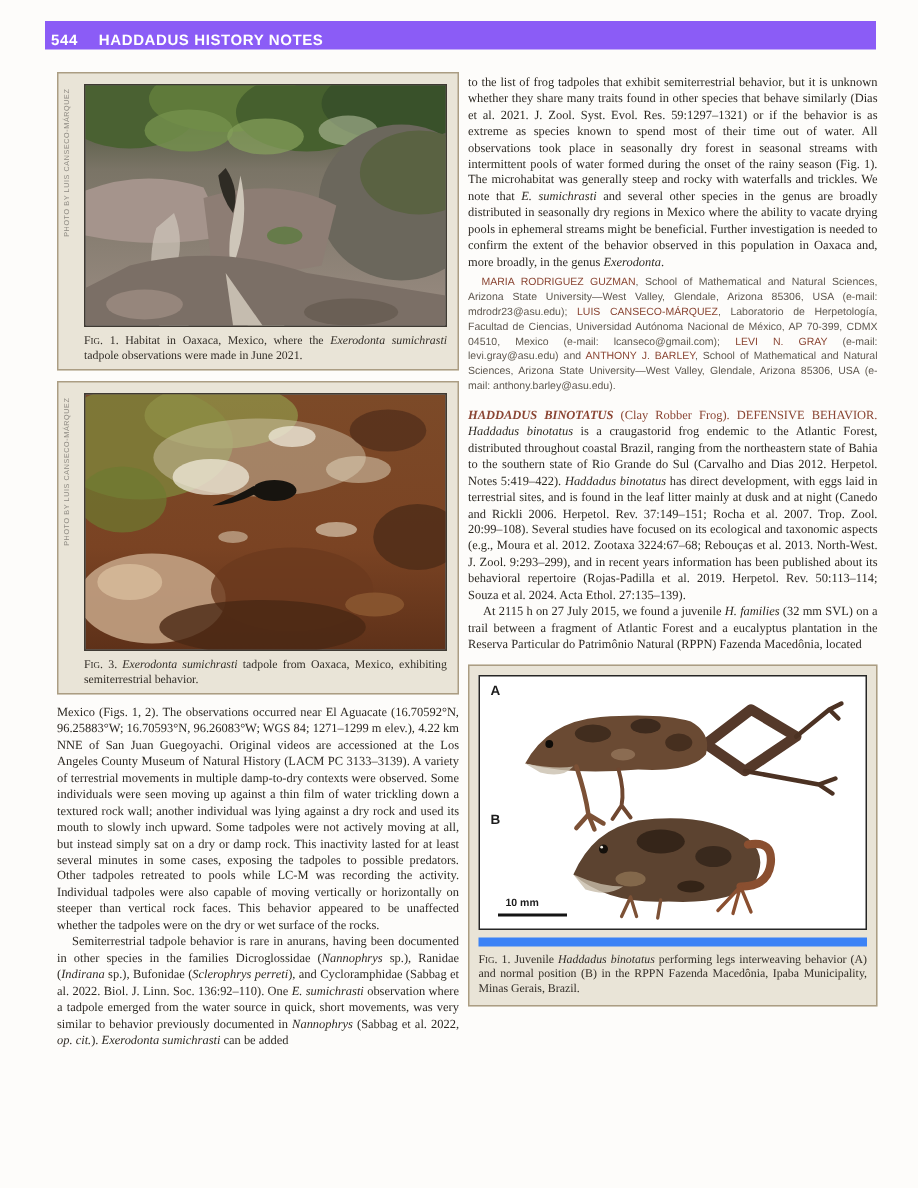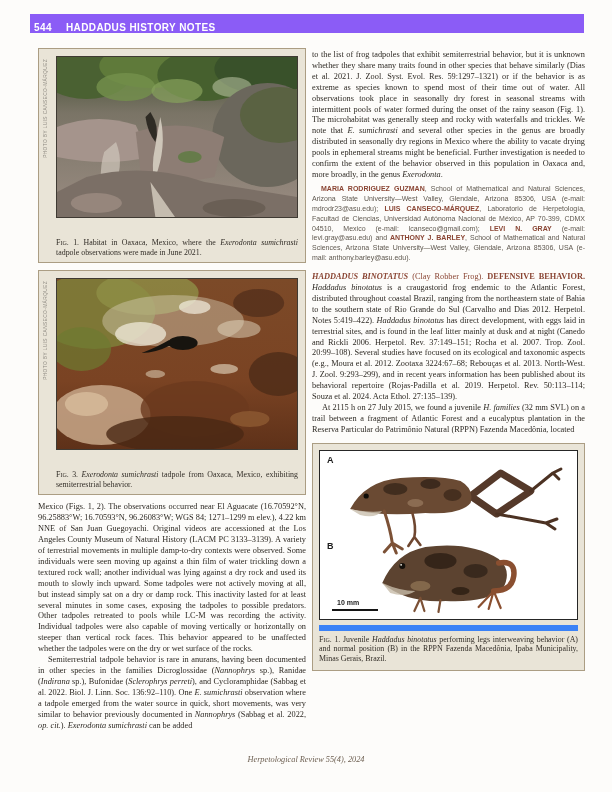--- a/index.html
+++ b/index.html
@@ -15,21 +15,21 @@
   .col-left{position:absolute;left:38px;top:48px;width:268px;}
   .col-right{position:absolute;left:312px;top:50px;width:273px;}
 
   
   .figbox{box-sizing:border-box;border:1px solid #ab9d83;background:#e9e4d7;position:relative;
       padding:7px 7px 5px 17px;margin:0 0 7px 0;}
   .credit{position:absolute;left:4px;top:10px;writing-mode:vertical-rl;transform:rotate(180deg);
       font-family:"Liberation Sans",sans-serif;font-size:4.8px;letter-spacing:.4px;color:#8f8b83;white-space:nowrap;}
   .photo{border:1px solid #3f3a33;line-height:0;background:#777;}
   .photo svg{display:block;width:100%;}
-  .figcaption{font-size:7.9px;line-height:9.6px;text-align:justify;color:#322d27;margin-top:20px;}
+  .figcaption{font-size:7.9px;line-height:9.6px;text-align:justify;color:#322d27;margin-top:4px;}
 
   
   .para{font-size:8.3px;line-height:10.9px;text-align:justify;margin:0;}
   .indent{text-indent:10px;}
   .account{margin-top:9px;}
   .authors{font-family:"Liberation Sans",sans-serif;font-size:7px;line-height:9.9px;text-align:justify;
       color:#5e574e;margin:3px 0 9px 0;text-indent:9px;}
 
   
   .frogbox{padding:6px;margin-top:7px;}
@@ -42,21 +42,21 @@
       font-weight:bold;font-size:7px;color:#1c1c1c;}
   .scale-bar{position:absolute;left:12px;bottom:8px;width:46px;height:2px;background:#141414;}
   .frog-caption{border-top:6px solid #3b82f6;margin-top:5px;padding-top:4px;}
 
   
   .footer{position:absolute;left:0;top:755px;width:612px;text-align:center;font-style:italic;
       font-size:8.3px;color:#6e6052;}
 
   
   .seg-i{font-style:italic;}
-  .seg-b{font-weight:bold;}
+  .seg-b{font-weight:normal;}
   .seg-bi{font-weight:bold;font-style:italic;}
   .seg-sc{font-variant:small-caps;}
   .seg-ac{color:#8a4533;}
 </style>
 </head>
 <body>
 
 <div class="page">
 
   <div class="header-bar">
@@ -182,14 +182,13 @@
         </svg>
         <span class="plabel plabel-a">A</span>
         <span class="plabel plabel-b">B</span>
         <span class="scale-label">10 mm</span>
         <div class="scale-bar"></div>
       </div>
       <figcaption class="figcaption frog-caption"><span class="seg-sc">Fig. 1.</span><span> Juvenile </span><span class="seg-i">Haddadus binotatus</span><span> performing legs interweaving behavior (A) and normal position (B) in the RPPN Fazenda Macedônia, Ipaba Municipality, Minas Gerais, Brazil.</span></figcaption>
     </figure>
   </div>
 
-  <div class="footer">Herpetological Review 55(4), 2024</div>
 </div>
 
 </body></html>

